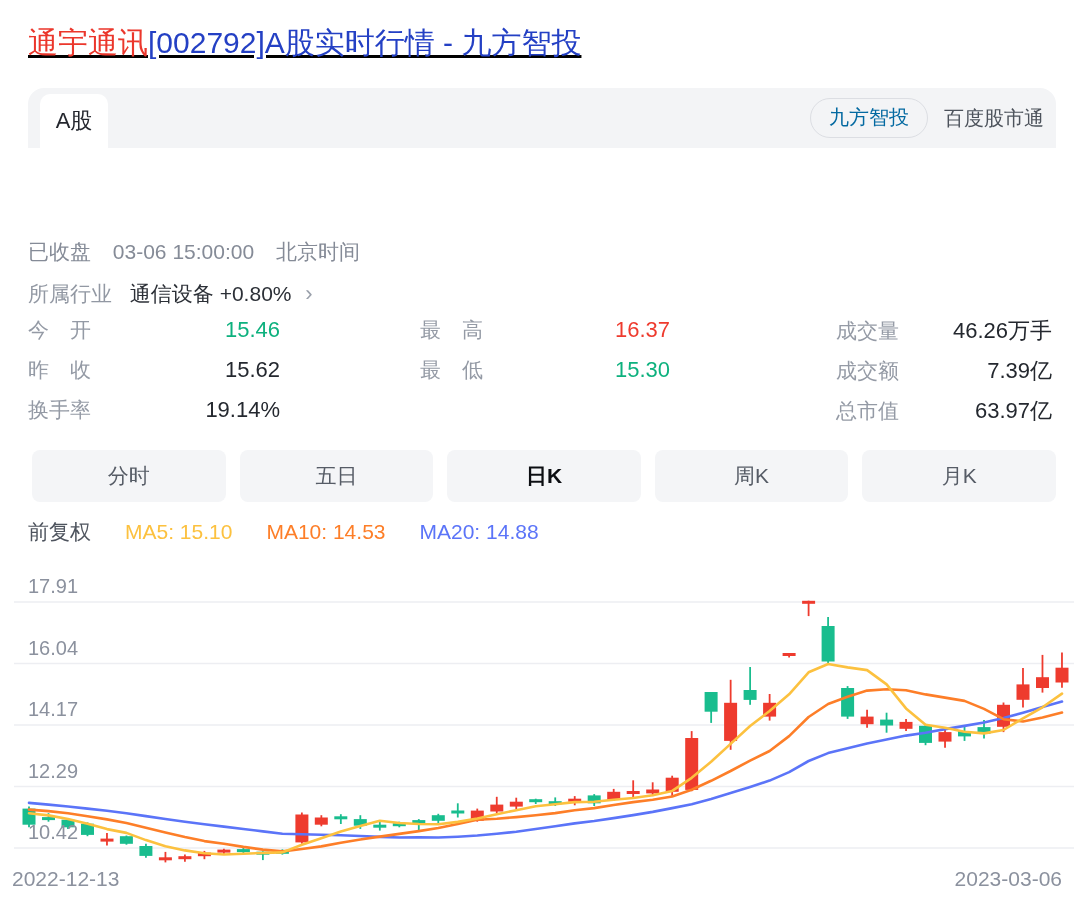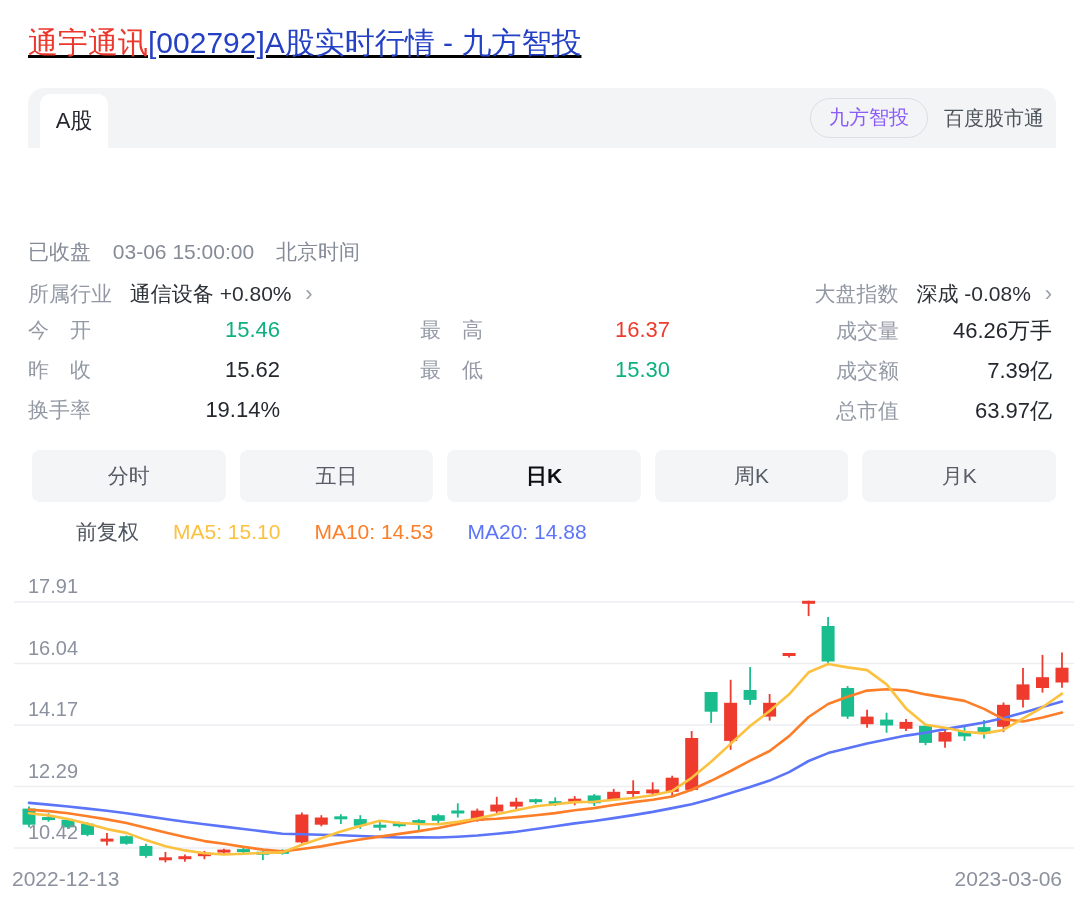--- a/index.html
+++ b/index.html
@@ -11,21 +11,21 @@
   .title .red{color:#eb372c;}
   .title .blue{color:#2440c4;}
   
   .band{position:absolute;left:28px;top:88px;width:1028px;height:60px;background:#f3f4f6;
         border-radius:16px 16px 0 0;}
   .atab{position:absolute;left:12px;top:6px;width:68px;height:54px;background:#fff;
         border-radius:10px 10px 0 0;display:flex;align-items:center;justify-content:center;
         font-size:22px;color:#24272e;cursor:pointer;}
   .badges{position:absolute;right:12px;top:10px;height:40px;display:flex;align-items:center;gap:16px;}
   .pill{height:38px;line-height:36px;padding:0 18px;border:1.5px solid #dcdee3;border-radius:20px;
-        font-size:20px;color:#8b5cf6;background:transparent;cursor:pointer;}
+        font-size:20px;color:#0369a1;background:transparent;cursor:pointer;}
   .plainbadge{font-size:20px;color:#4c525b;cursor:pointer;}
   
   .pricewrap{position:absolute;left:28px;top:158px;display:flex;align-items:baseline;}
   .bigprice{font-size:50px;font-weight:500;color:#f13127;letter-spacing:1px;}
   .unit{font-size:22px;color:#f13127;margin-left:8px;}
   .chg{font-size:26px;color:#f13127;margin-left:16px;}
   .chgp{font-size:26px;color:#f13127;margin-left:12px;}
   .statusrow{position:absolute;left:28px;top:238px;font-size:21px;color:#858b97;}
   .statusrow span{margin-right:16px;}
   .inforow{position:absolute;left:28px;right:28px;top:280px;display:flex;justify-content:space-between;
@@ -41,21 +41,21 @@
   .svalue{font-size:22px;color:#24282f;}
   #col1{left:28px;width:252px;}
   #col2{left:420px;width:250px;}
   #col3{left:836px;width:216px;}
   
   .ptabs{position:absolute;left:32px;top:450px;width:1024px;display:flex;gap:14px;}
   .ptab{flex:1;height:52px;background:#f4f5f7;border-radius:8px;display:flex;align-items:center;
         justify-content:center;font-size:21px;color:#565c66;cursor:pointer;}
   .ptab.active{font-weight:700;color:#0c0e12;}
   
-  .legend{position:absolute;left:28px;top:518px;display:flex;gap:34px;font-size:21px;align-items:baseline;margin-left:48px;}
+  .legend{position:absolute;left:28px;top:518px;display:flex;gap:34px;font-size:21px;align-items:baseline;}
   .legend .adj{color:#4e545e;cursor:pointer;}
   
   .chartwrap{position:absolute;left:0;top:555px;width:1080px;height:343px;}
   svg{display:block;}
   svg text{font-family:"Liberation Sans","DejaVu Sans",sans-serif;}
 </style>
 </head>
 <body>
 
 <div id="app">
@@ -76,25 +76,20 @@
   <div class="statusrow">
     <span>已收盘</span>
     <span>03-06 15:00:00</span>
     <span>北京时间</span>
   </div>
 
   <div class="inforow">
     <span class="grp">
       <span class="lbl">所属行业</span>
       <span class="val">通信设备 +0.80%</span>
-      <span class="chev">›</span>
-    </span>
-    <span class="grp">
-      <span class="lbl">大盘指数</span>
-      <span class="val">深成 -0.08%</span>
       <span class="chev">›</span>
     </span>
   </div>
 
   <div class="statcol" id="col1">
     <div class="srow">
       <span class="slabel">今　开</span>
       <span class="svalue" style="color: rgb(13, 177, 126);">15.46</span>
     </div>
     <div class="srow">

